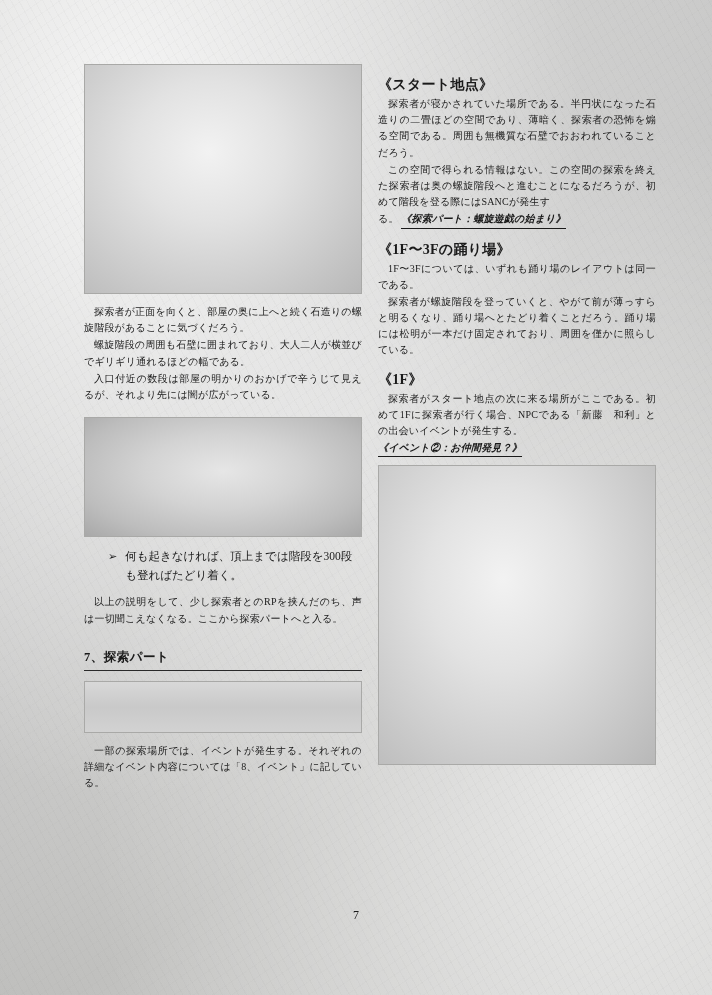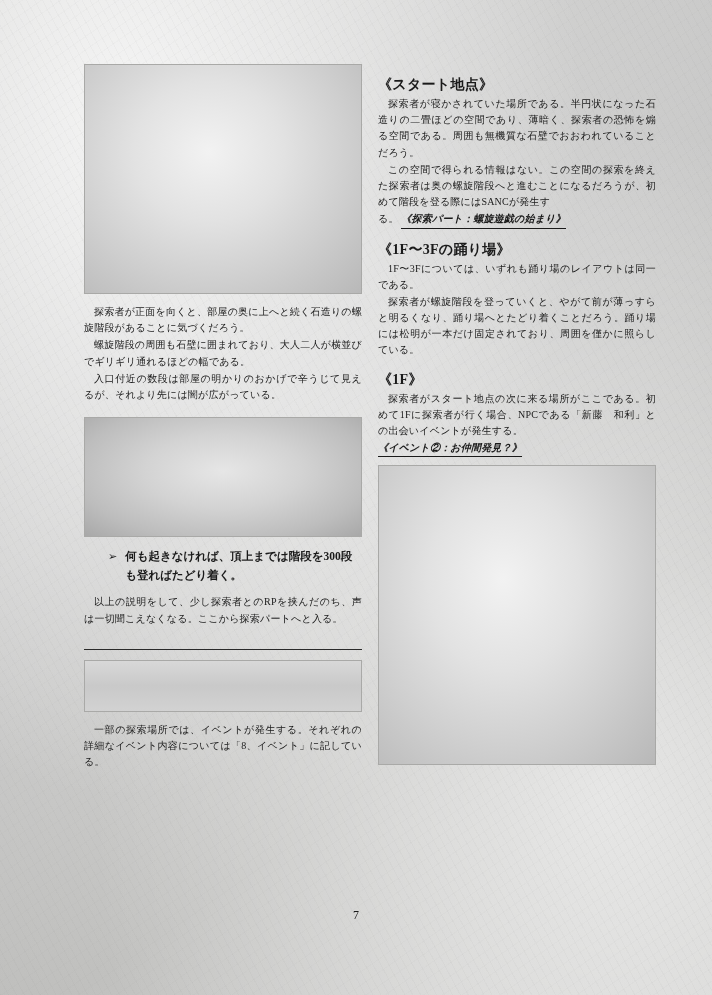--- a/index.html
+++ b/index.html
@@ -93,21 +93,21 @@
     gap: 8px;
     margin: 8px 0 10px 24px;
     font-size: 11.5px;
     line-height: 1.62;
   }
   .bullet .arrow {
     flex: 0 0 auto;
     font-size: 11px;
     line-height: 1.75;
   }
-  .bullet .btxt { flex: 1 1 auto; font-weight: bold; }
+  .bullet .btxt { flex: 1 1 auto; }
 
   .heading-sec {
     font-size: 12.5px;
     font-weight: bold;
     margin: 20px 0 4px 0;
     letter-spacing: 0.04em;
   }
   .heading-rule {
     border-bottom: 1.2px solid #2a2a2a;
     width: 100%;
@@ -166,20 +166,21 @@
       <div class="figure fig2 dark"></div>
 
       <div class="bullet">
         <span class="arrow">➢</span>
         <span class="btxt">何も起きなければ、頂上までは階段を300段も登ればたどり着く。</span>
       </div>
 
       <p class="indent">以上の説明をして、少し探索者とのRPを挟んだのち、声は一切聞こえなくなる。ここから探索パートへと入る。</p>
 
       <div class="heading-sec-wrap">
+        <div class="heading-sec">7、探索パート</div>
         <div class="heading-rule"></div>
       </div>
 
       <div class="figure fig3 flat"></div>
 
       <p class="indent">一部の探索場所では、イベントが発生する。それぞれの詳細なイベント内容については「8、イベント」に記している。</p>
     </div>
 
     <div class="col col-right tall-right">
 

